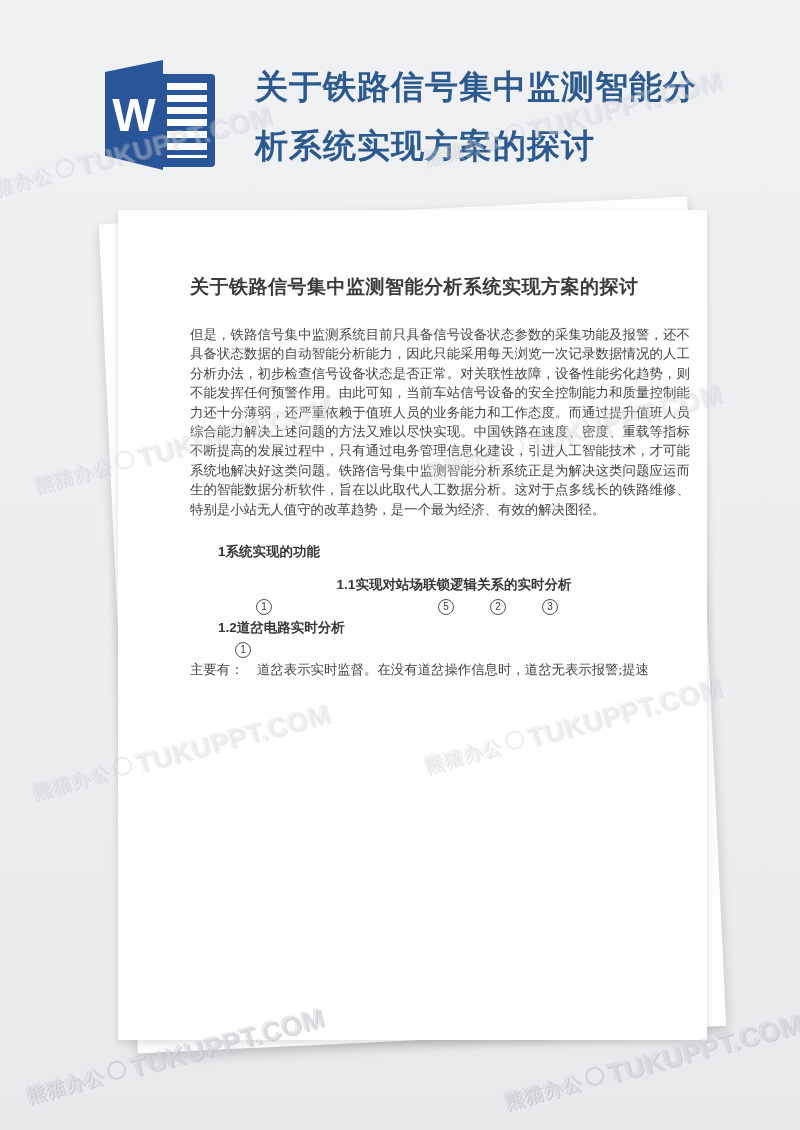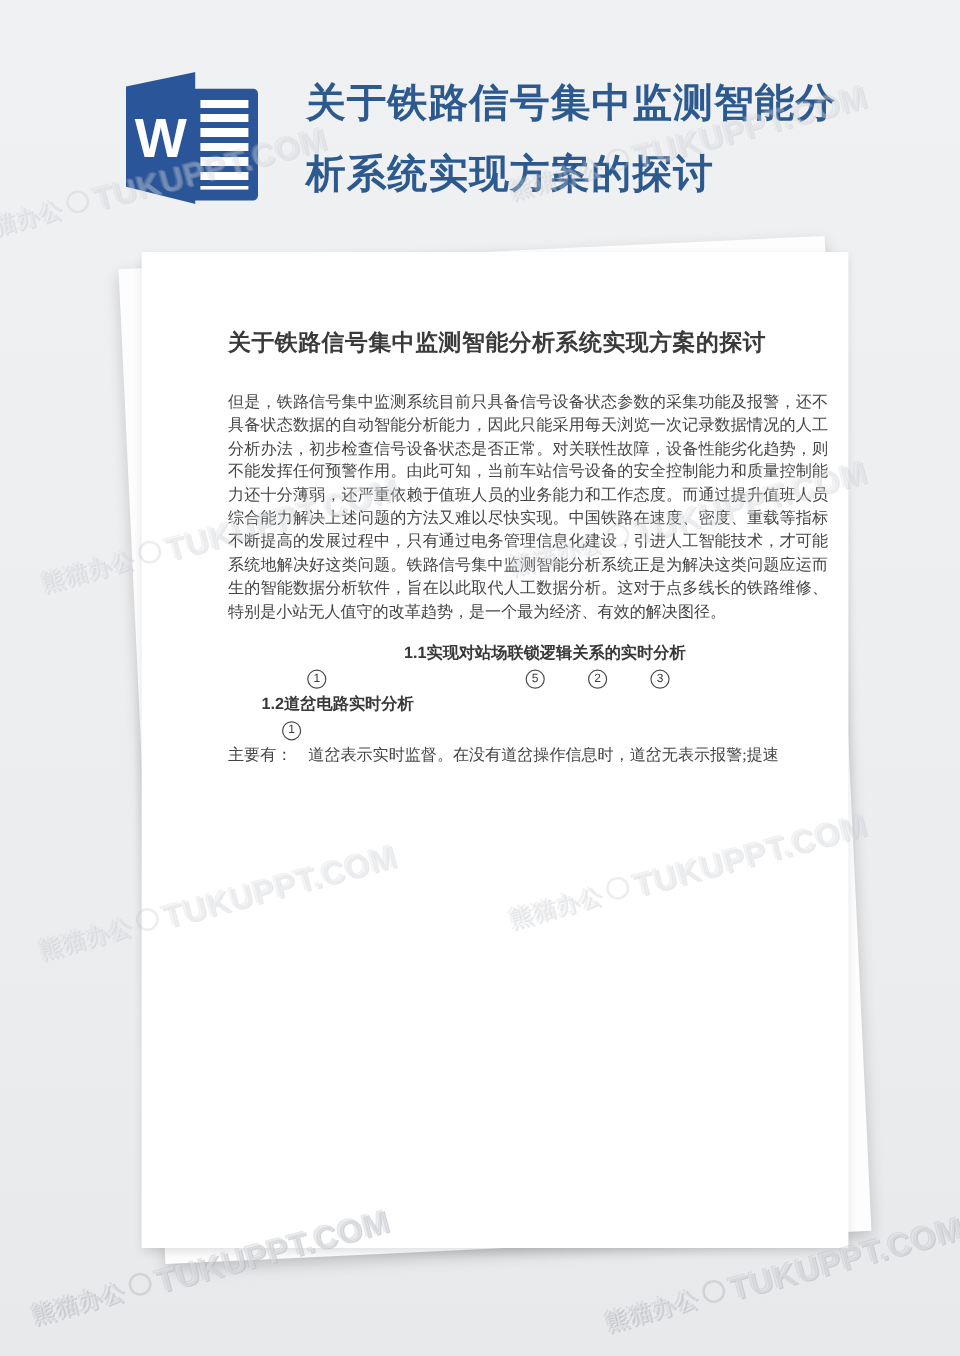--- a/index.html
+++ b/index.html
@@ -116,20 +116,21 @@
 <div class="header-title">关于铁路信号集中监测智能分析系统实现方案的探讨</div>
 
 <div class="page-back"></div>
 <div class="page">
   <div class="doc-content">
     <div class="doc-title">关于铁路信号集中监测智能分析系统实现方案的探讨</div>
 
 
     <p class="para p2">但是，铁路信号集中监测系统目前只具备信号设备状态参数的采集功能及报警，还不具备状态数据的自动智能分析能力，因此只能采用每天浏览一次记录数据情况的人工分析办法，初步检查信号设备状态是否正常。对关联性故障，设备性能劣化趋势，则不能发挥任何预警作用。由此可知，当前车站信号设备的安全控制能力和质量控制能力还十分薄弱，还严重依赖于值班人员的业务能力和工作态度。而通过提升值班人员综合能力解决上述问题的方法又难以尽快实现。中国铁路在速度、密度、重载等指标不断提高的发展过程中，只有通过电务管理信息化建设，引进人工智能技术，才可能系统地解决好这类问题。铁路信号集中监测智能分析系统正是为解决这类问题应运而生的智能数据分析软件，旨在以此取代人工数据分析。这对于点多线长的铁路维修、特别是小站无人值守的改革趋势，是一个最为经济、有效的解决图径。</p>
 
+    <div class="doc-h h1x">1系统实现的功能</div>
     <div class="doc-h h2x">1.1实现对站场联锁逻辑关系的实时分析</div>
 
 
     <div class="marker-row">
       <span class="cmark m1">1</span>
       <span class="cmark m2">5</span>
       <span class="cmark m3">2</span>
       <span class="cmark m4">3</span>
     </div>
 

